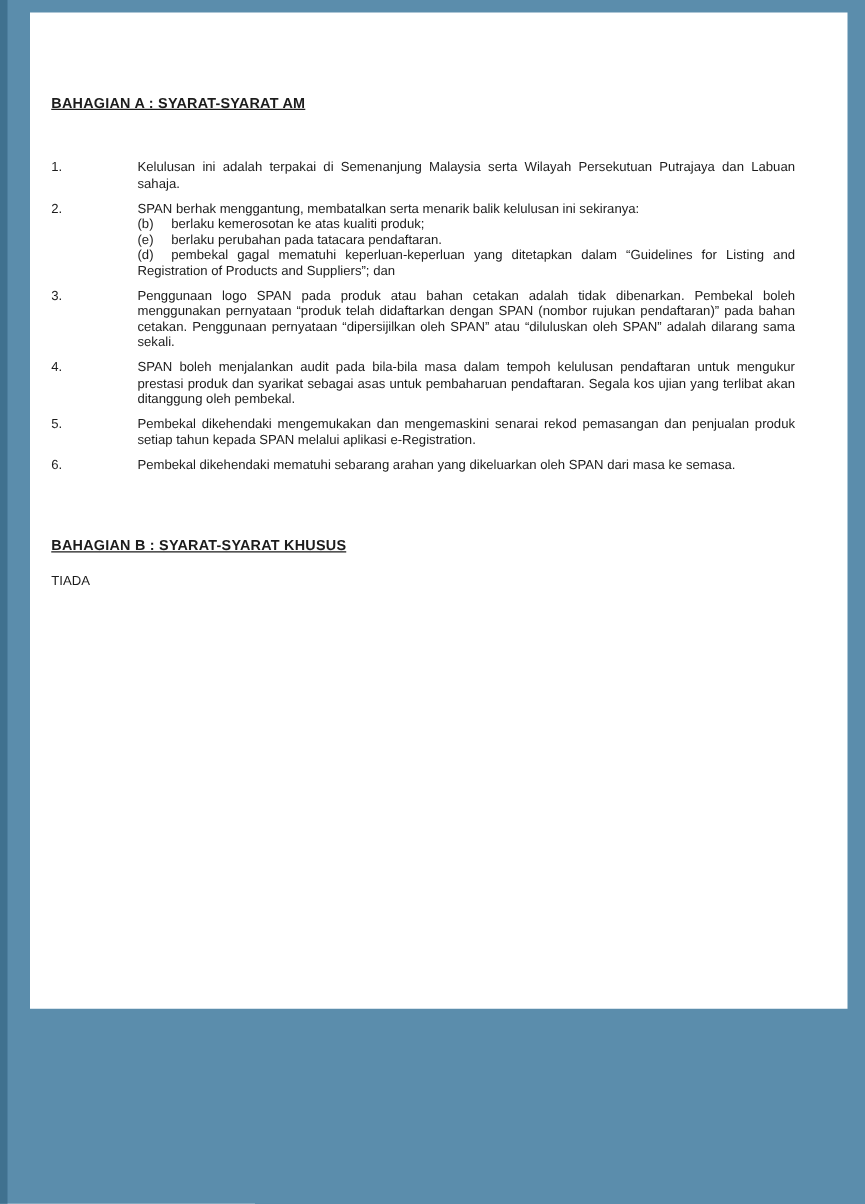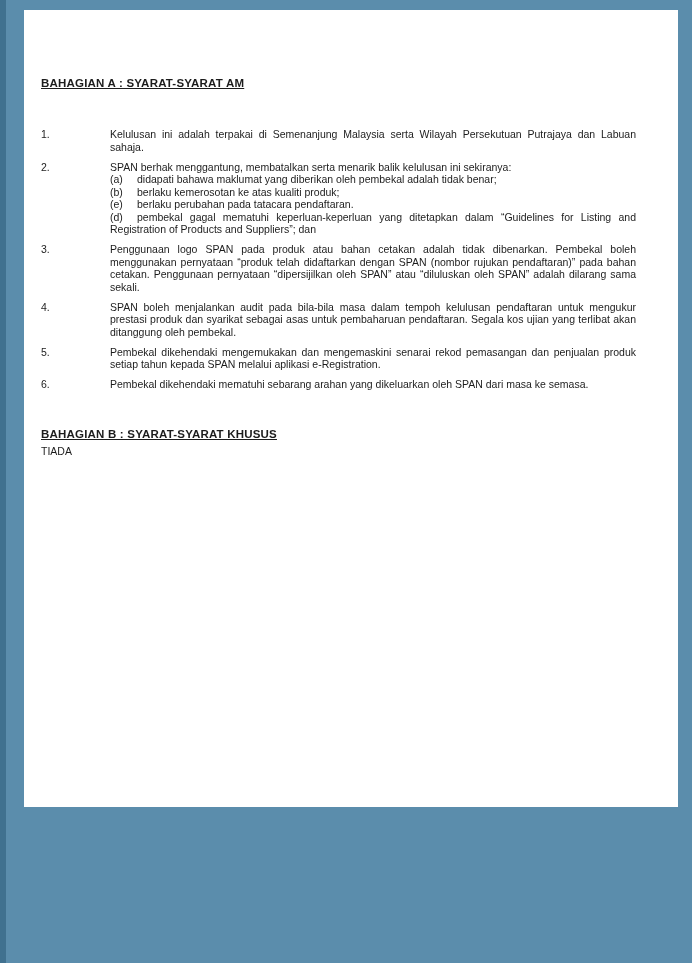--- a/index.html
+++ b/index.html
@@ -40,21 +40,21 @@
   }
   .heading {
     font-size: 11.5px;
     font-weight: bold;
     text-decoration: underline;
     letter-spacing: 0.2px;
     margin: 0;
     line-height: 14px;
   }
   .heading-a { margin-bottom: 38px; }
-  .heading-b { margin-top: 36px; }
+  .heading-b { margin-top: 52px; }
   .items { margin: 0; padding: 0; }
   .item {
     display: flex;
     margin-bottom: 7.5px;
     font-size: 10.5px;
     line-height: 12.5px;
   }
   .num {
     flex: 0 0 22px;
     text-align: left;
@@ -66,21 +66,21 @@
   .subitem {
     text-align: justify;
   }
   .sublabel {
     display: inline-block;
     width: 27px;
   }
   .tiada {
     font-size: 10.5px;
     line-height: 12.5px;
-    margin-top: 4px;
+    margin-top: 15px;
   }
 </style>
 </head>
 <body>
 
 <div class="edge-strip"></div>
 
 <div class="page">
   <div class="content">
 
@@ -92,21 +92,20 @@
         <span class="num">1.</span>
         <div class="ibody">
           <div class="itext">Kelulusan ini adalah terpakai di Semenanjung Malaysia serta Wilayah Persekutuan Putrajaya dan Labuan sahaja.</div>
         </div>
       </div>
 
       <div class="item">
         <span class="num">2.</span>
         <div class="ibody">
           <div class="itext">SPAN berhak menggantung, membatalkan serta menarik balik kelulusan ini sekiranya:</div>
-          <div class="subitem"><span class="sublabel">(a)</span><span>didapati bahawa maklumat yang diberikan oleh pembekal adalah tidak benar;</span></div>
           <div class="subitem"><span class="sublabel">(b)</span><span>berlaku kemerosotan ke atas kualiti produk;</span></div>
           <div class="subitem"><span class="sublabel">(e)</span><span>berlaku perubahan pada tatacara pendaftaran.</span></div>
           <div class="subitem"><span class="sublabel">(d)</span><span>pembekal gagal mematuhi keperluan-keperluan yang ditetapkan dalam “Guidelines for Listing and Registration of Products and Suppliers”; dan</span></div>
         </div>
       </div>
 
       <div class="item">
         <span class="num">3.</span>
         <div class="ibody">
           <div class="itext">Penggunaan logo SPAN pada produk atau bahan cetakan adalah tidak dibenarkan. Pembekal boleh menggunakan pernyataan “produk telah didaftarkan dengan SPAN (nombor rujukan pendaftaran)” pada bahan cetakan. Penggunaan pernyataan “dipersijilkan oleh SPAN” atau “diluluskan oleh SPAN” adalah dilarang sama sekali.</div>

